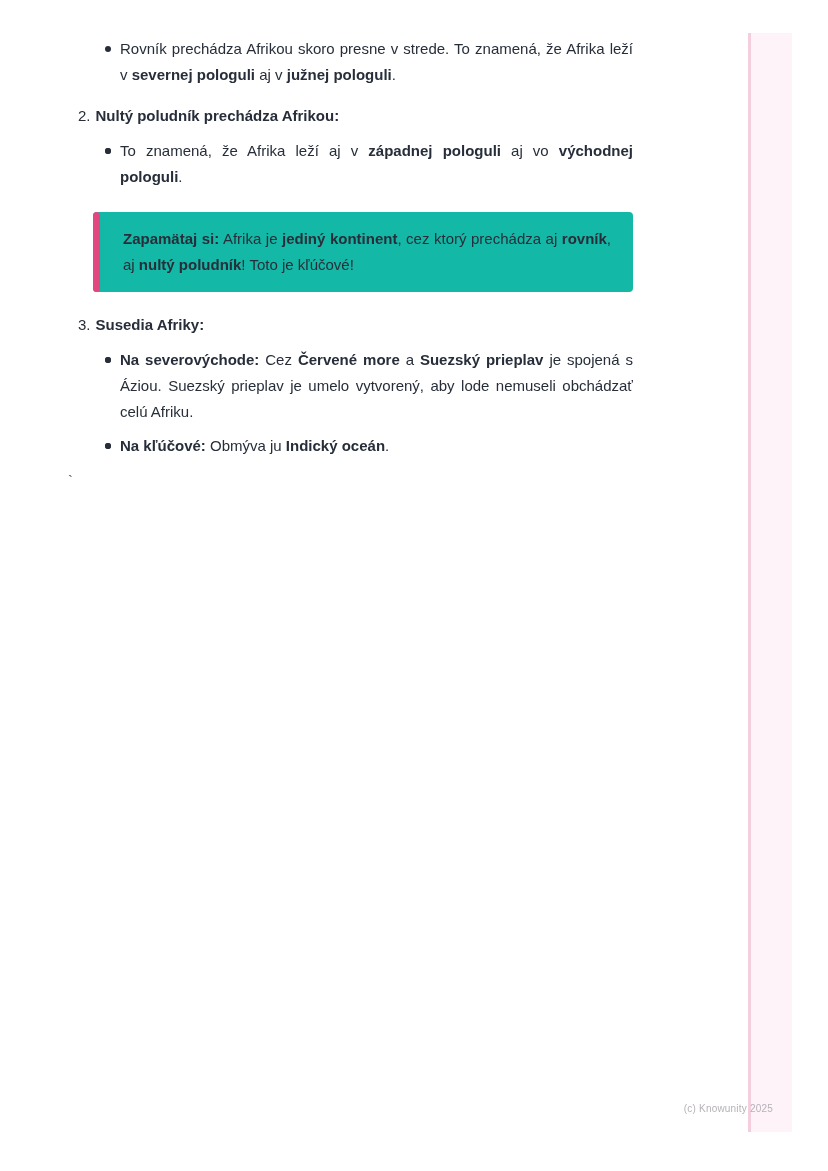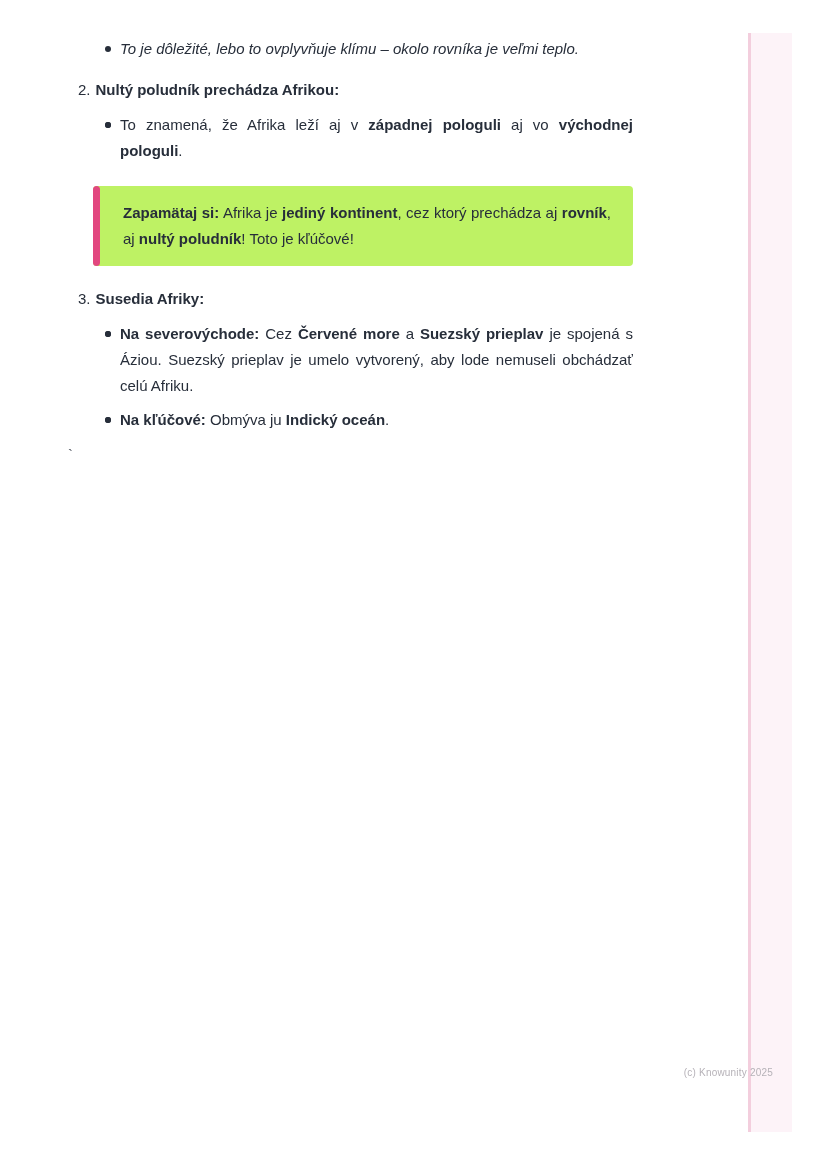--- a/index.html
+++ b/index.html
@@ -68,21 +68,21 @@
     padding-left: 18px;
   }
   .heading .num { font-weight: 400; margin-right: 5px; }
   .heading .htitle { font-weight: 700; }
 
   .callout {
     position: relative;
     box-sizing: border-box;
     margin: 22px 0 20px 33px;
     width: 540px;
-    background: #bef264;
+    background: #14b8a6;
     border-radius: 4px;
     padding: 14px 22px 14px 30px;
   }
   .callout .bar {
     position: absolute;
     left: 0;
     top: 0;
     bottom: 0;
     width: 7px;
     border-radius: 4px;
@@ -94,42 +94,42 @@
 
   .stray {
     margin: 14px 0 0 8px;
     font-size: 15px;
     color: #4a4f5a;
     line-height: 16px;
   }
 
   .footer {
     position: absolute;
-    top: 1066px;
+    top: 1102px;
     right: 55px;
     font-size: 10px;
     line-height: 14px;
     letter-spacing: 0.2px;
     color: #b6b2b8;
     z-index: 2;
   }
 </style>
 </head>
 <body>
 
 <div class="page">
 
   <div class="side-band"></div>
 
   <div class="content">
 
     <ul class="bullets">
       <li>
         <span class="dot"></span>
-        <p class="para"><span class="i">To je dôležité, lebo to ovplyvňuje klímu – okolo rovníka je veľmi teplo.</span></p>
+        <p class="para"><span>Rovník prechádza Afrikou skoro presne v strede. To znamená, že Afrika leží v </span><span class="b">severnej pologuli</span><span> aj v </span><span class="b">južnej pologuli</span><span>.</span></p>
       </li>
     </ul>
 
     <div class="heading">
       <span class="num">2.</span><span class="htitle">Nultý poludník prechádza Afrikou:</span>
     </div>
 
     <ul class="bullets">
       <li>
         <span class="dot"></span>

